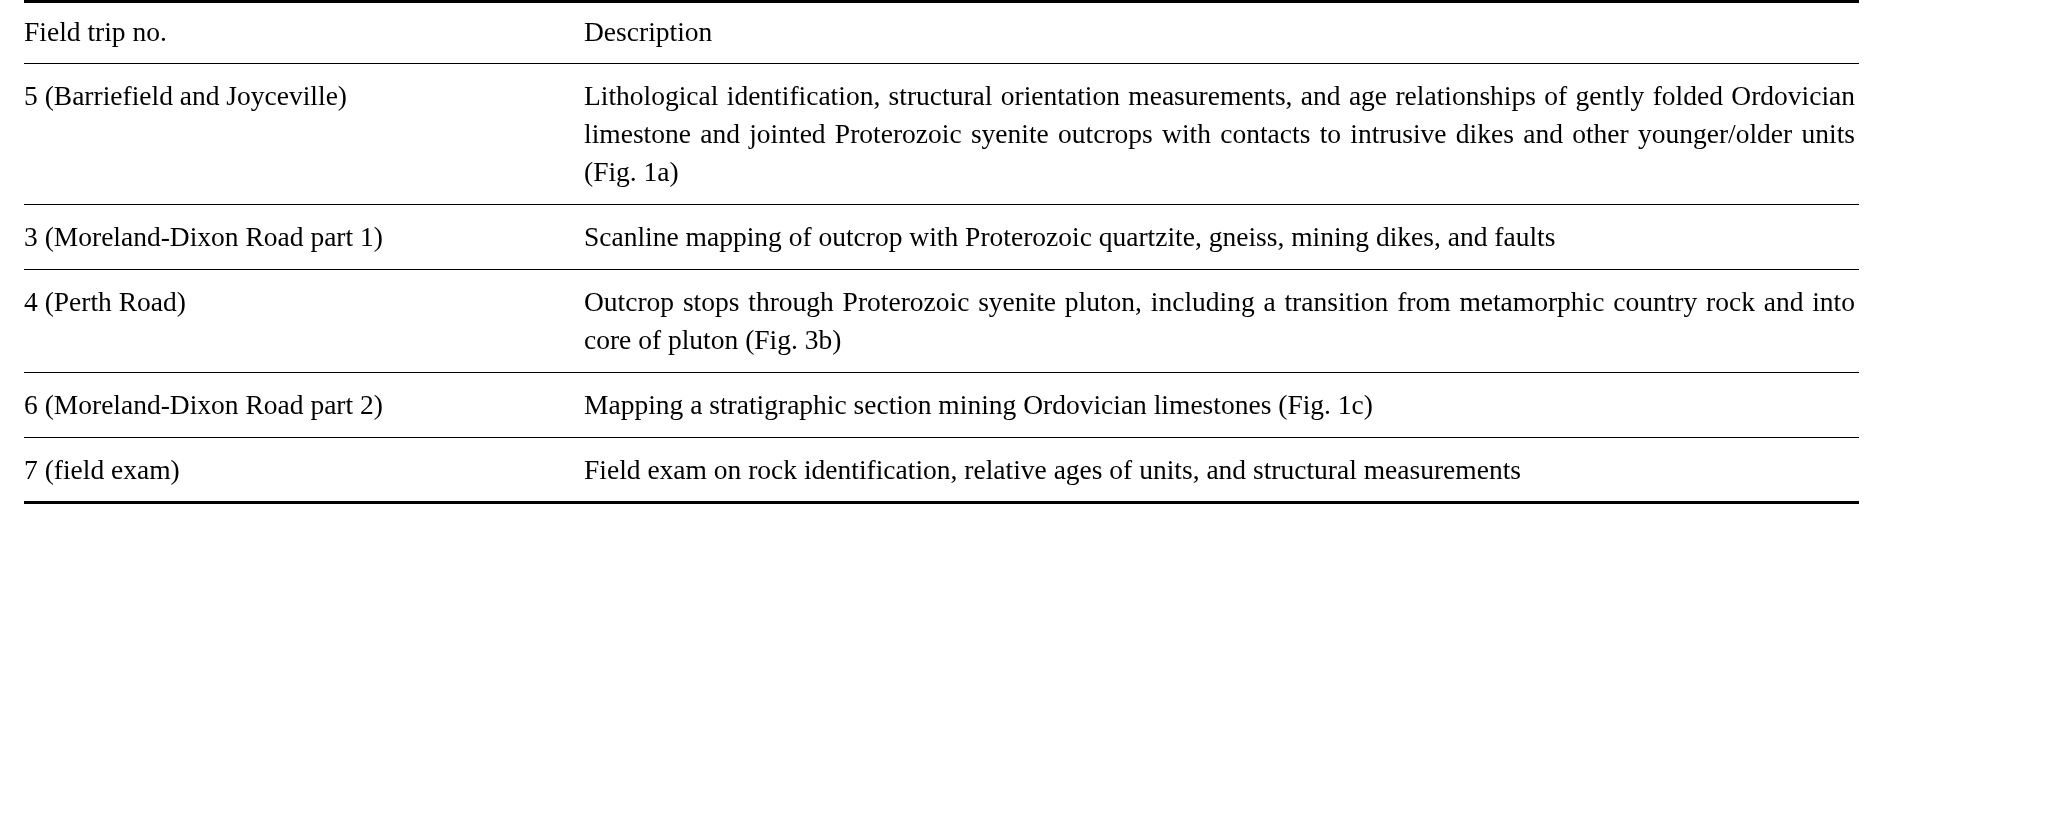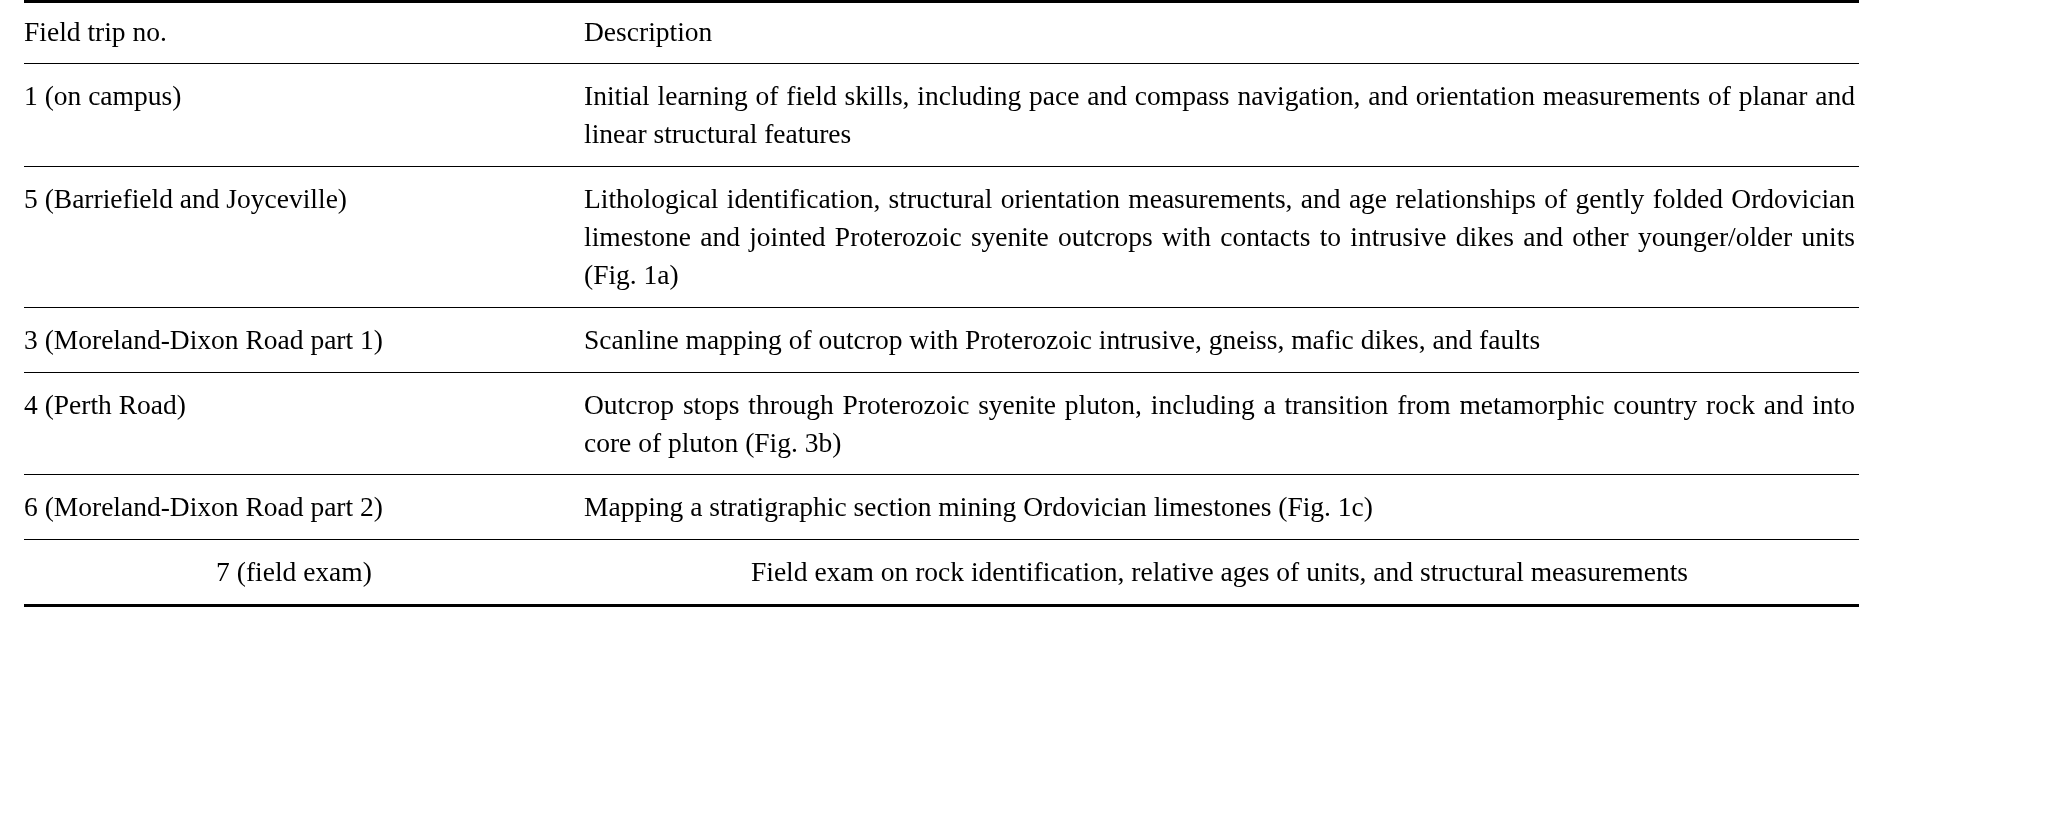--- a/index.html
+++ b/index.html
@@ -39,21 +39,20 @@
     border-top: 3.5px solid #000;
     border-bottom: 1.6px solid #000;
   }
   tbody td {
     vertical-align: top;
     padding: 13px 0 13px 0;
     border-bottom: 1.1px solid #000;
   }
   tbody tr:last-child td {
     border-bottom: 3.5px solid #000;
-    text-align: center;
   }
   td.cell-no {
     padding-right: 20px;
     white-space: nowrap;
   }
   td.cell-desc {
     text-align: justify;
     text-justify: inter-word;
     padding-right: 4px;
     hyphens: auto;
@@ -69,30 +68,26 @@
       <col class="col-desc">
     </colgroup>
     <thead>
       <tr class="head-row">
         <th>Field trip no.</th>
         <th>Description</th>
       </tr>
     </thead>
     <tbody>
       <tr>
-        <td class="cell-no">1 (on campus)</td>
-        <td class="cell-desc">Initial learning of field skills, including pace and compass navigation, and orientation measurements of planar and linear structural features</td>
-      </tr>
-      <tr>
         <td class="cell-no">5 (Barriefield and Joyceville)</td>
         <td class="cell-desc">Lithological identification, structural orientation measurements, and age relationships of gently folded Ordovician limestone and jointed Proterozoic syenite outcrops with contacts to intrusive dikes and other younger/older units (Fig. 1a)</td>
       </tr>
       <tr>
         <td class="cell-no">3 (Moreland-Dixon Road part 1)</td>
-        <td class="cell-desc">Scanline mapping of outcrop with Proterozoic intrusive, gneiss, mafic dikes, and faults</td>
+        <td class="cell-desc">Scanline mapping of outcrop with Proterozoic quartzite, gneiss, mining dikes, and faults</td>
       </tr>
       <tr>
         <td class="cell-no">4 (Perth Road)</td>
         <td class="cell-desc">Outcrop stops through Proterozoic syenite pluton, including a transition from metamorphic country rock and into core of pluton (Fig. 3b)</td>
       </tr>
       <tr>
         <td class="cell-no">6 (Moreland-Dixon Road part 2)</td>
         <td class="cell-desc">Mapping a stratigraphic section mining Ordovician limestones (Fig. 1c)</td>
       </tr>
       <tr>

